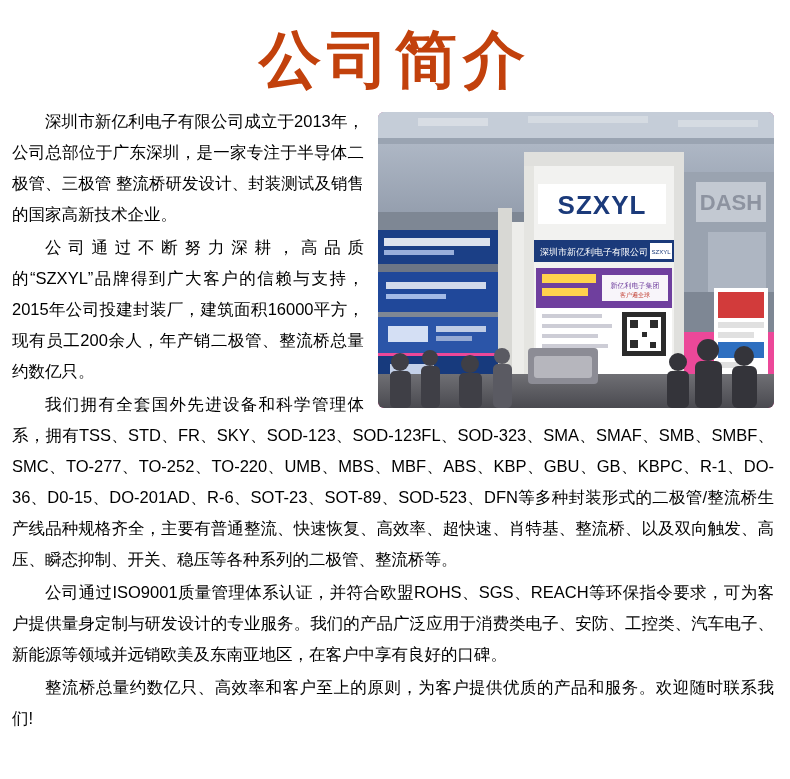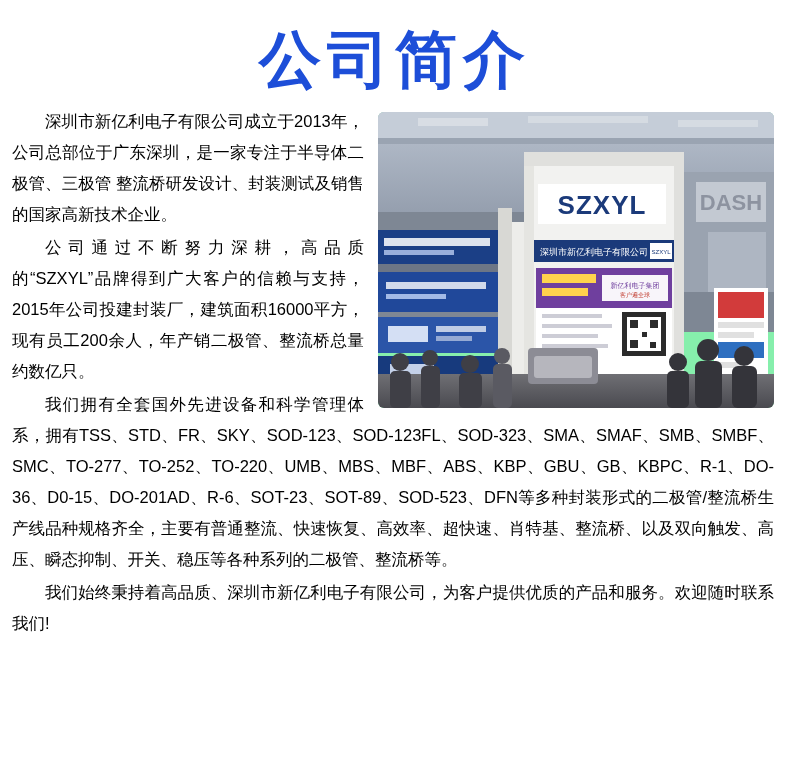--- a/index.html
+++ b/index.html
@@ -21,36 +21,36 @@
     box-sizing: border-box;
   }
   .title {
     text-align: center;
     font-size: 62px;
     font-weight: bold;
     letter-spacing: 6px;
     line-height: 1.1;
     padding-top: 26px;
     padding-bottom: 12px;
-    color: #1d4ed8;
+    color: #c2410c;
     font-family: "Liberation Sans", sans-serif;
   }
   .content {
     padding: 0 16px 0 12px;
     box-sizing: border-box;
   }
   .photo {
     float: right;
     width: 396px;
     height: 296px;
     margin: 6px 0 10px 14px;
     border-radius: 6px;
     overflow: hidden;
     position: relative;
-    background: #86efac;
+    background: #ec4899;
   }
   .photo svg {
     display: block;
     width: 100%;
     height: 100%;
   }
   p.para {
     margin: 0 0 2px 0;
     font-size: 16.5px;
     line-height: 31px;
@@ -183,17 +183,18 @@
         <g fill="#8c8c95">
           <rect x="150" y="236" width="70" height="36" rx="4"></rect>
           <rect x="156" y="244" width="58" height="22" rx="3" fill="#b6b6bd"></rect>
         </g>
       </svg>
     </div>
 
     <p class="para indent">深圳市新亿利电子有限公司成立于2013年，公司总部位于广东深圳，是一家专注于半导体二极管、三极管 整流桥研发设计、封装测试及销售的国家高新技术企业。</p>
     <p class="para indent">公司通过不断努力深耕，高品质的“SZXYL”品牌得到广大客户的信赖与支持，2015年公司投建封装厂，建筑面积16000平方，现有员工200余人，年产销二极管、整流桥总量约数亿只。</p>
     <p class="para indent">我们拥有全套国外先进设备和科学管理体系，拥有TSS、STD、FR、SKY、SOD-123、SOD-123FL、SOD-323、SMA、SMAF、SMB、SMBF、SMC、TO-277、TO-252、TO-220、UMB、MBS、MBF、ABS、KBP、GBU、GB、KBPC、R-1、DO-36、D0-15、DO-201AD、R-6、SOT-23、SOT-89、SOD-523、DFN等多种封装形式的二极管/整流桥生产线品种规格齐全，主要有普通整流、快速恢复、高效率、超快速、肖特基、整流桥、以及双向触发、高压、瞬态抑制、开关、稳压等各种系列的二极管、整流桥等。</p>
-    <p class="para indent">我们始终秉持着高品质、深圳市新亿利电子有限公司，为客户提供优质的产品和服务。欢迎随时联系我们!</p>
+    <p class="para indent">公司通过ISO9001质量管理体系认证，并符合欧盟ROHS、SGS、REACH等环保指令要求，可为客户提供量身定制与研发设计的专业服务。我们的产品广泛应用于消费类电子、安防、工控类、汽车电子、新能源等领域并远销欧美及东南亚地区，在客户中享有良好的口碑。</p>
+    <p class="para indent">整流桥总量约数亿只、高效率和客户至上的原则，为客户提供优质的产品和服务。欢迎随时联系我们!</p>
 
     <div class="clear"></div>
   </div>
 </div>
 
 </body></html>

